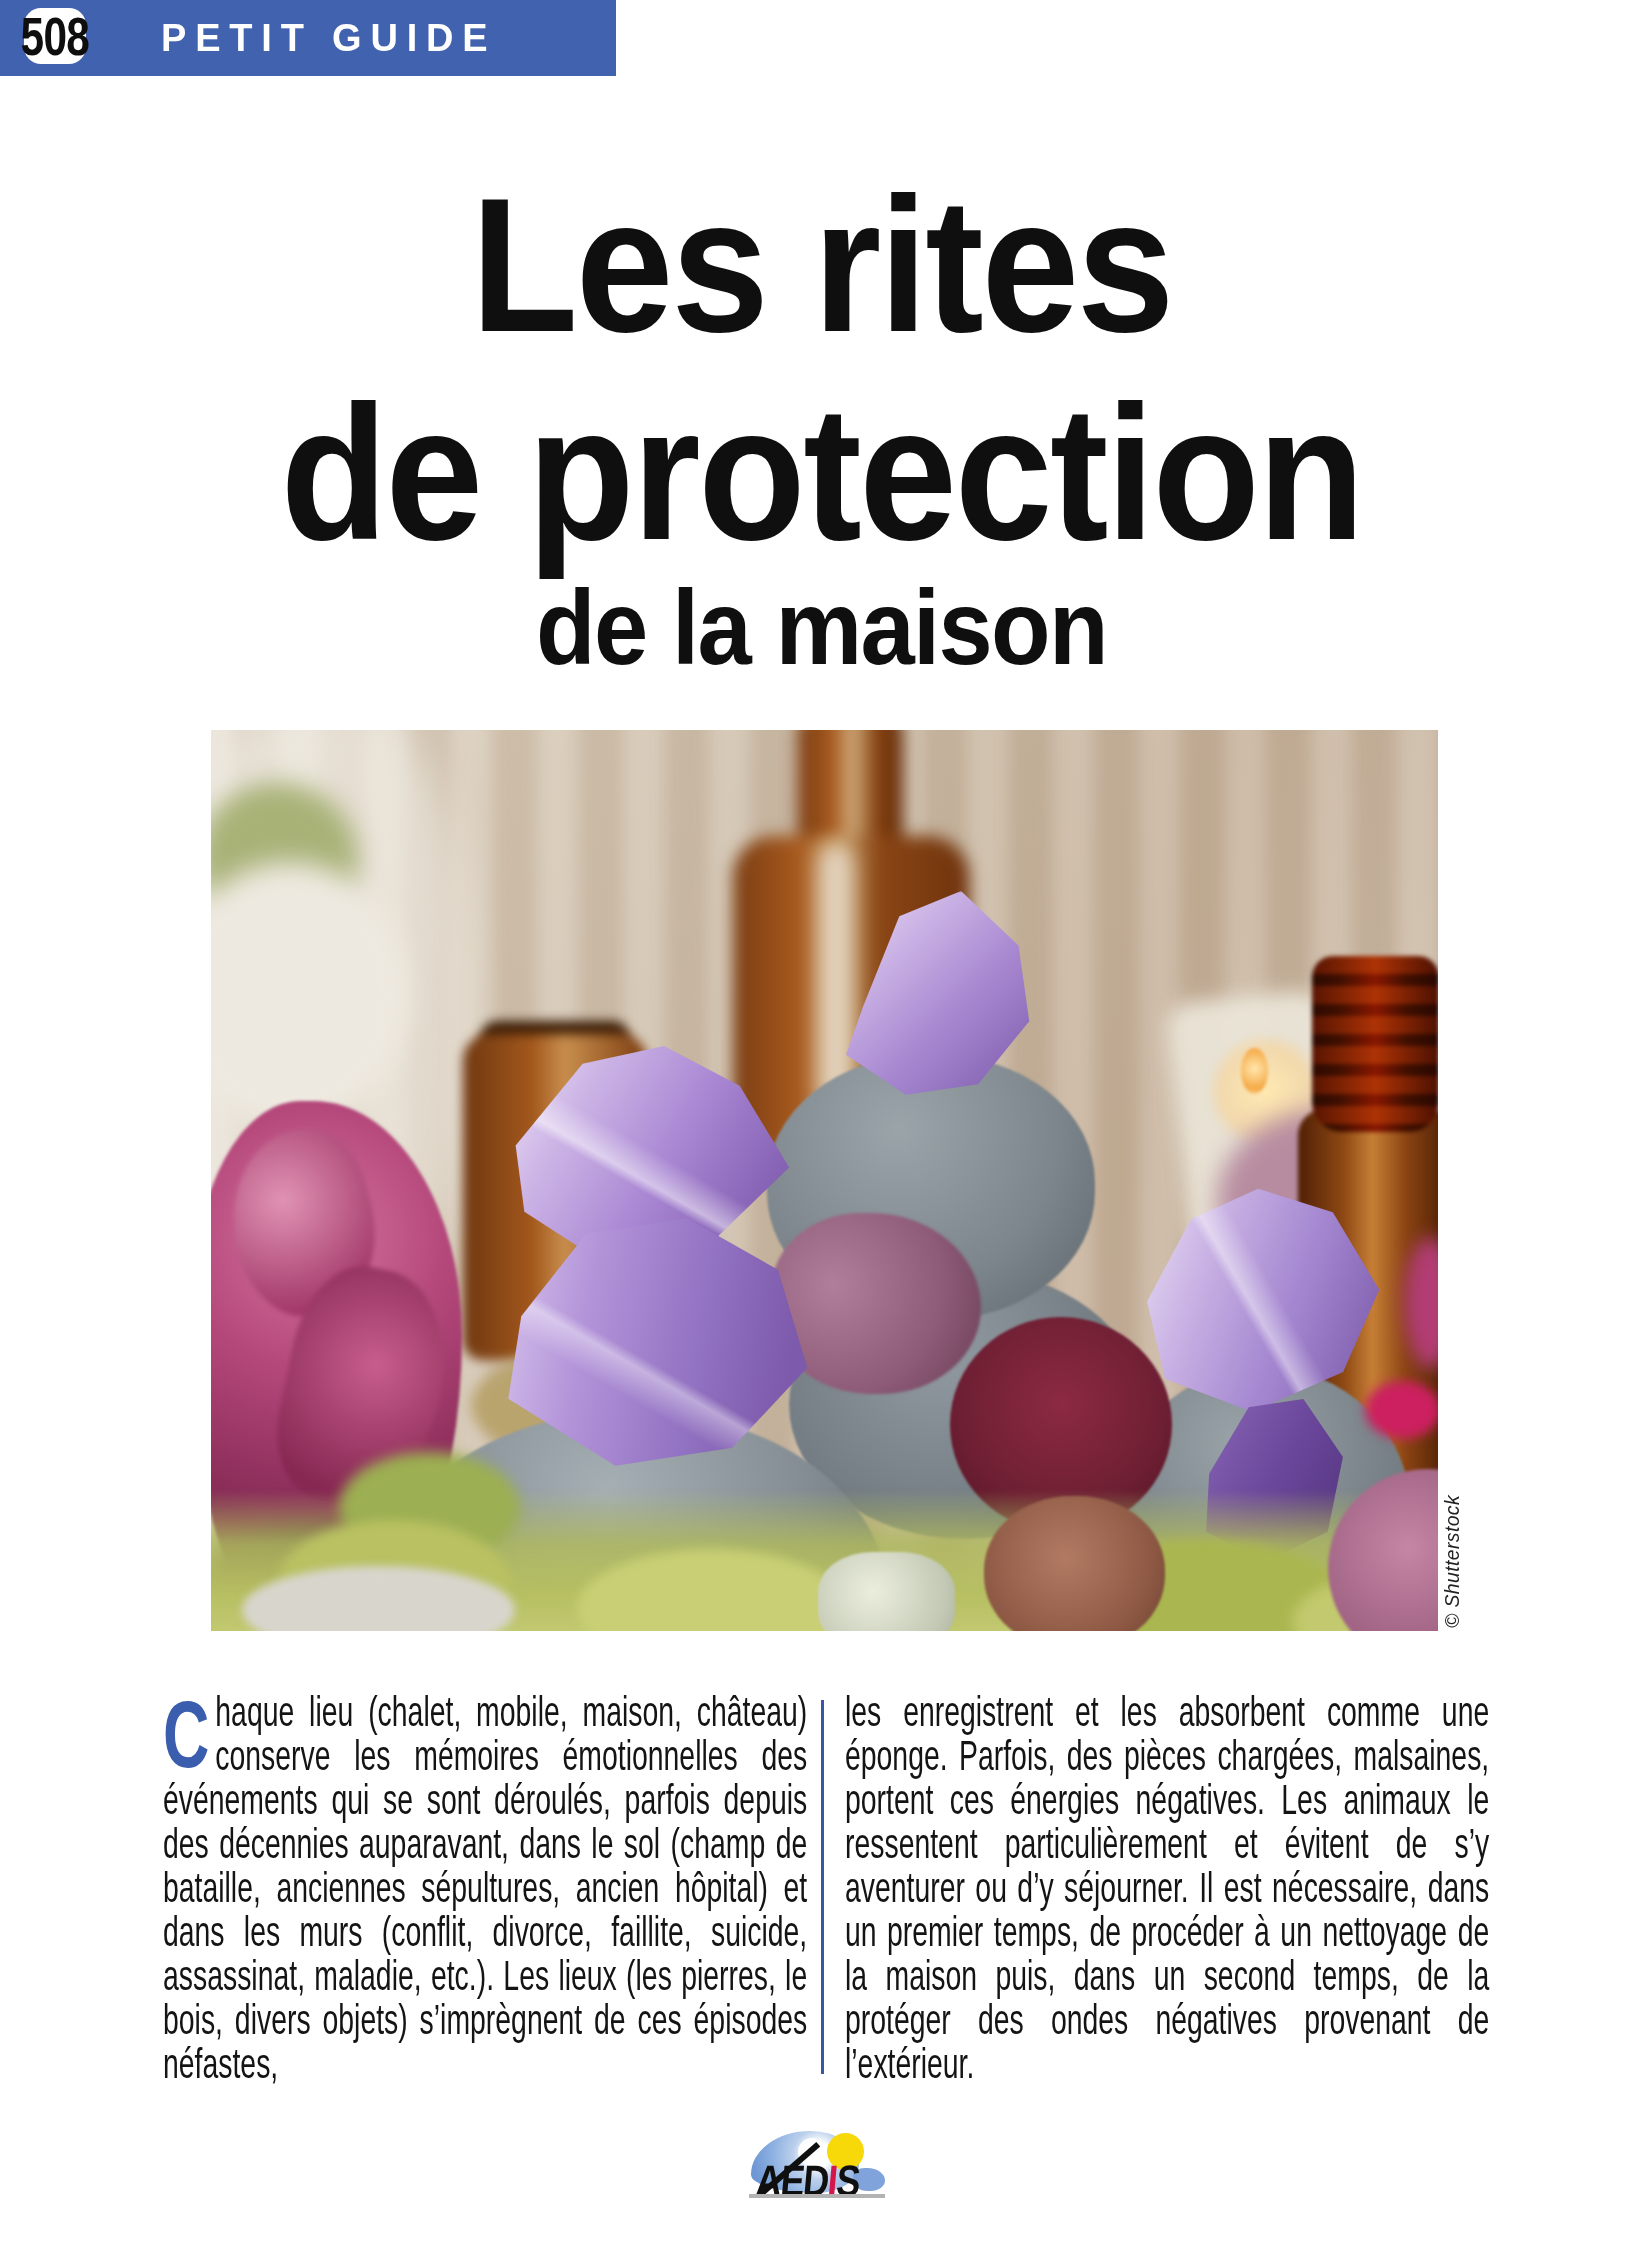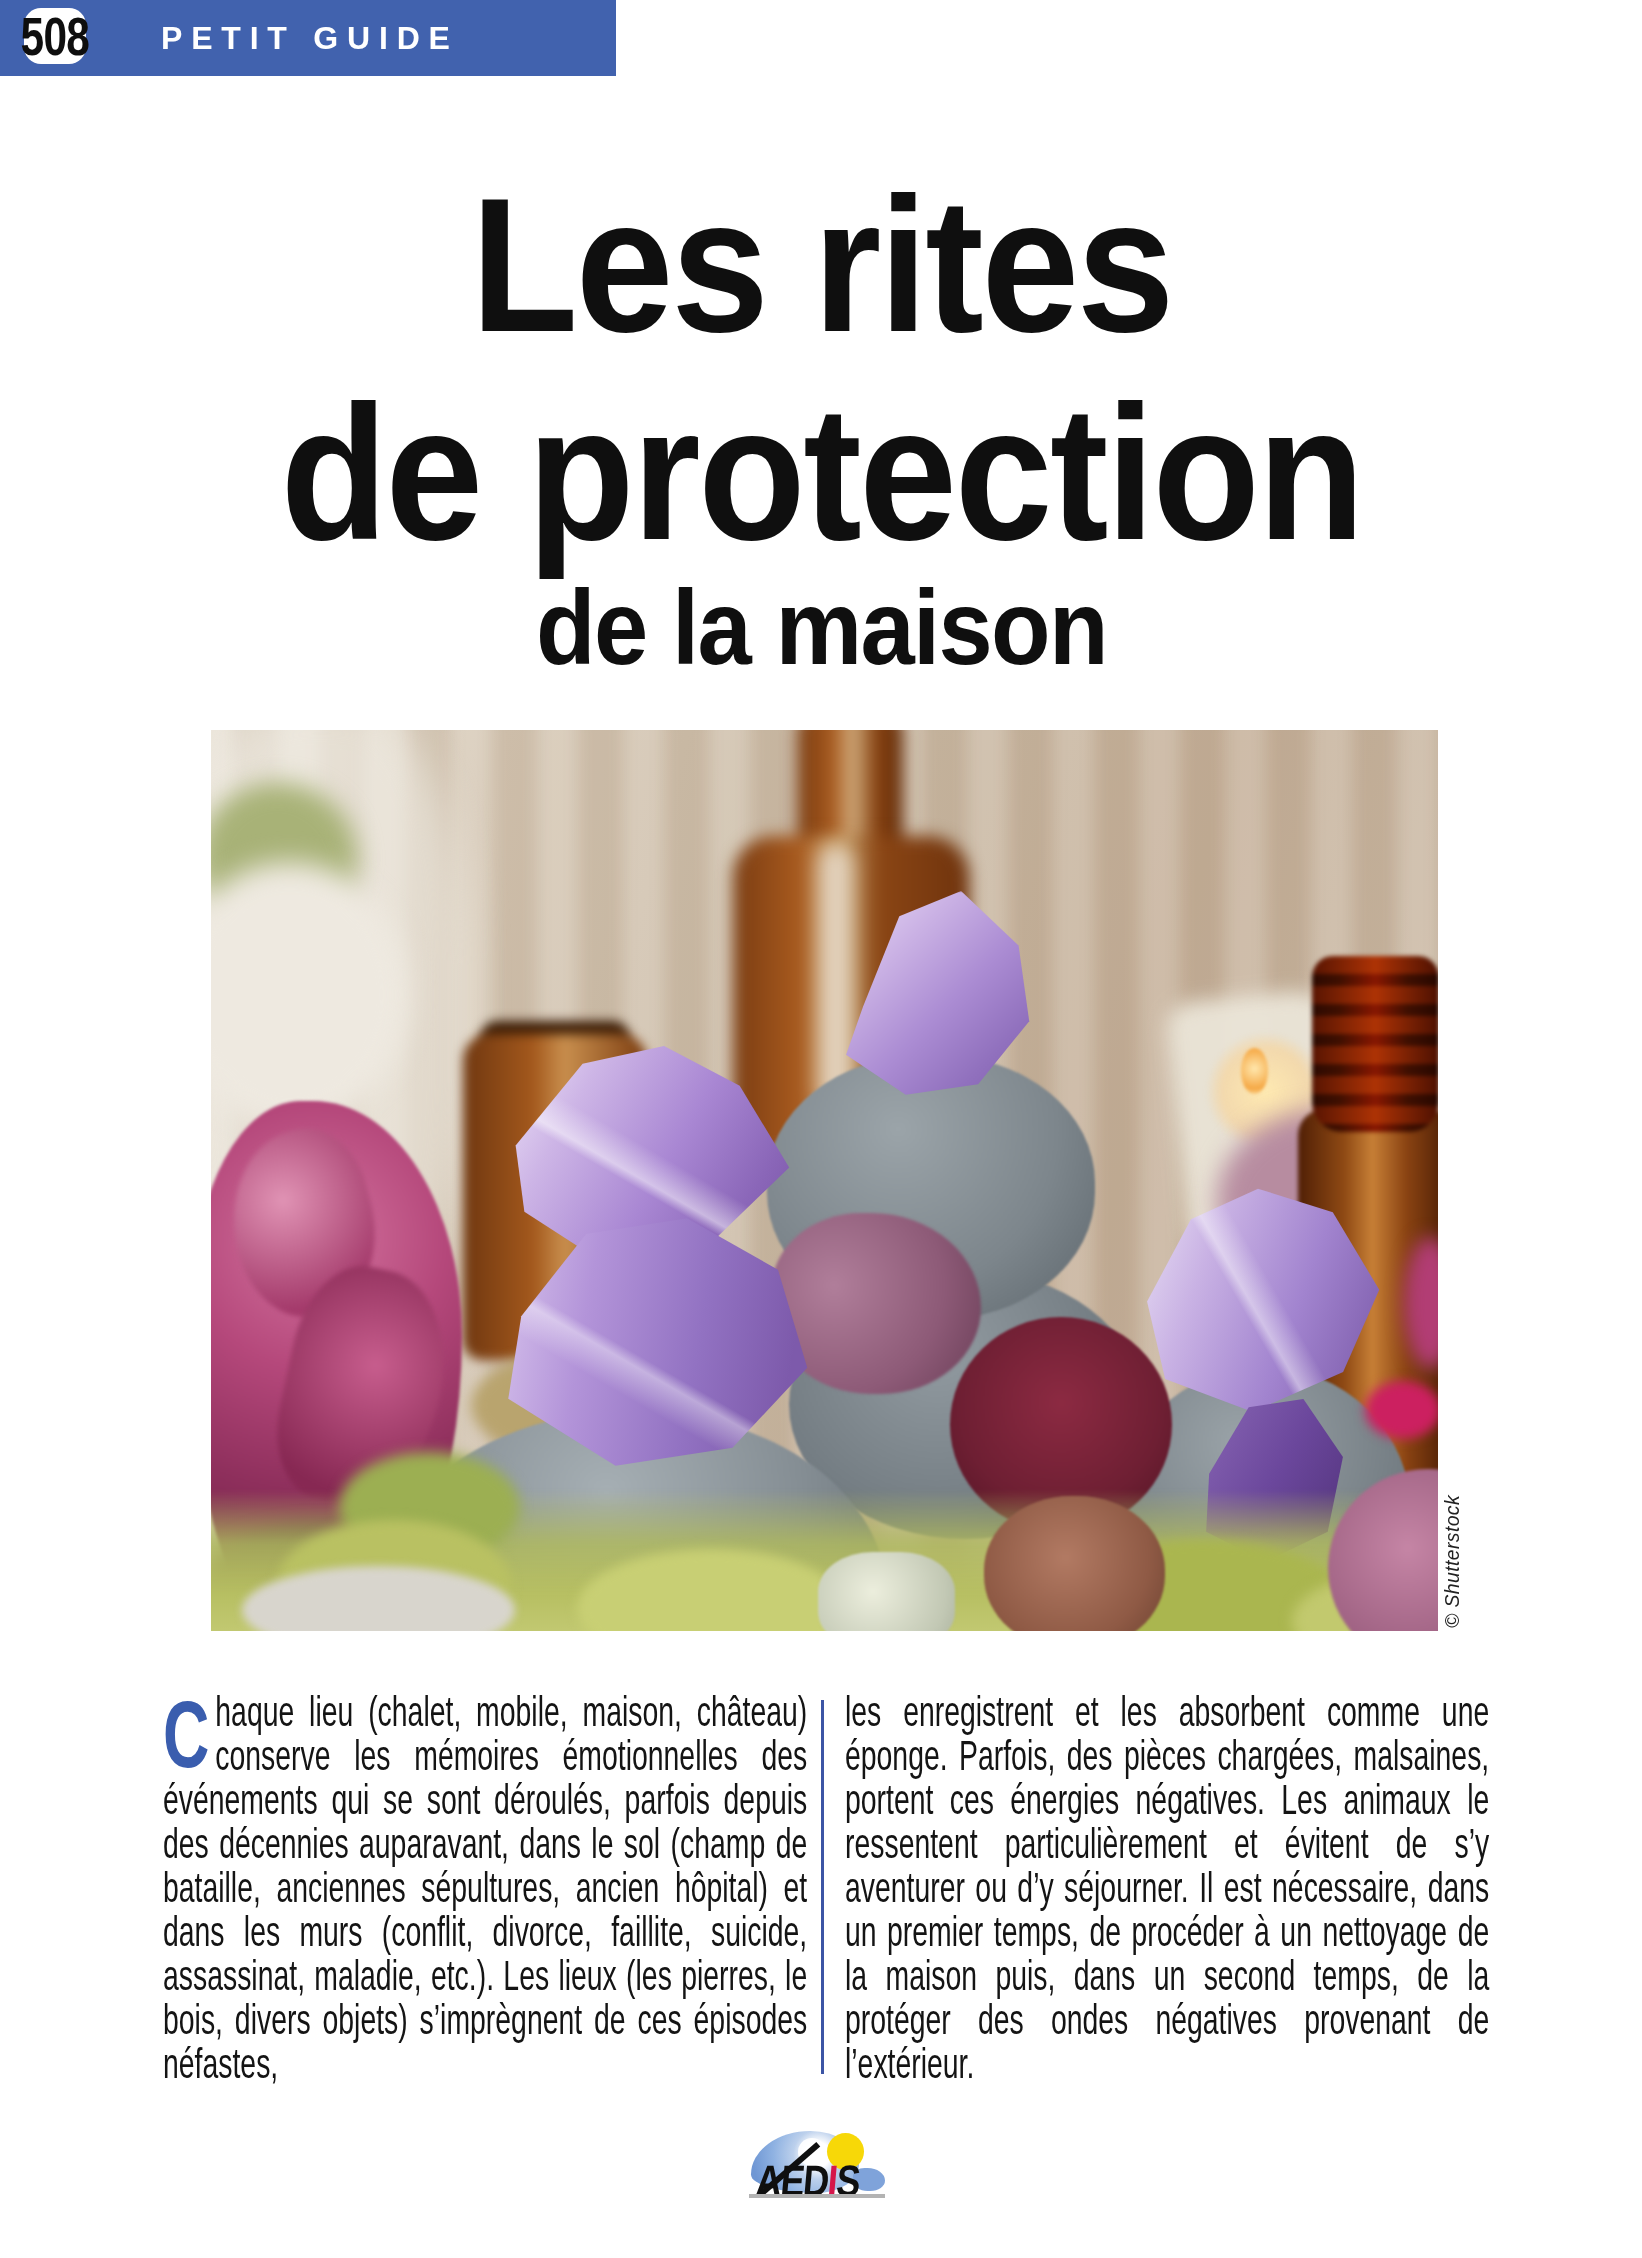--- a/index.html
+++ b/index.html
@@ -13,21 +13,21 @@
     font-family:"Liberation Sans", sans-serif; color:#151515;
   }
 
   
   .header-bar{position:absolute; left:0; top:0; width:616px; height:76px; background:var(--header-blue);}
   .issue-badge{position:absolute; left:24px; top:8px; width:62px; height:56px; background:#ffffff;
     border-radius:17px; display:flex; align-items:center; justify-content:center;}
   .issue-number{font-size:53px; font-weight:bold; color:#0e0e0e; letter-spacing:-0.9px;
     transform:scaleX(.8); transform-origin:50% 50%;}
   .series-title{position:absolute; left:161px; top:0; height:76px; display:flex; align-items:center;
-    color:#ffffff; font-size:32px; font-weight:bold; letter-spacing:8.8px; white-space:nowrap;}
+    color:#ffffff; font-size:38px; font-weight:bold; letter-spacing:8.8px; white-space:nowrap;}
 
   
   .title-block{position:absolute; left:0; top:161px; width:1643px; text-align:center; color:#0f0f0f;
     font-weight:bold; transform:scaleX(.92); transform-origin:50% 0;}
   .title-line-main{font-size:191px; line-height:208px; letter-spacing:-2.6px;}
   .title-line-sub{font-size:106px; line-height:124px; letter-spacing:-1.8px; margin-top:-12.4px;}
 
   
   .photo{position:absolute; left:211px; top:730px; width:1227px; height:901px; overflow:hidden;
     background:linear-gradient(105deg,#e9e2d6 0%,#d6c8b5 20%,#ccbca7 45%,#c6b19a 70%,#cfc0ad 100%);}

